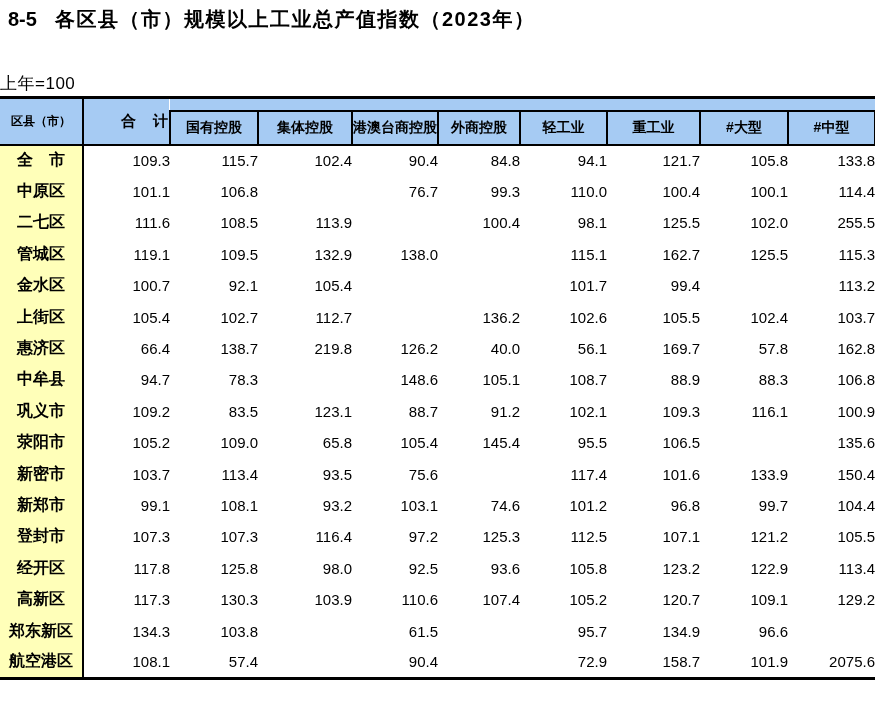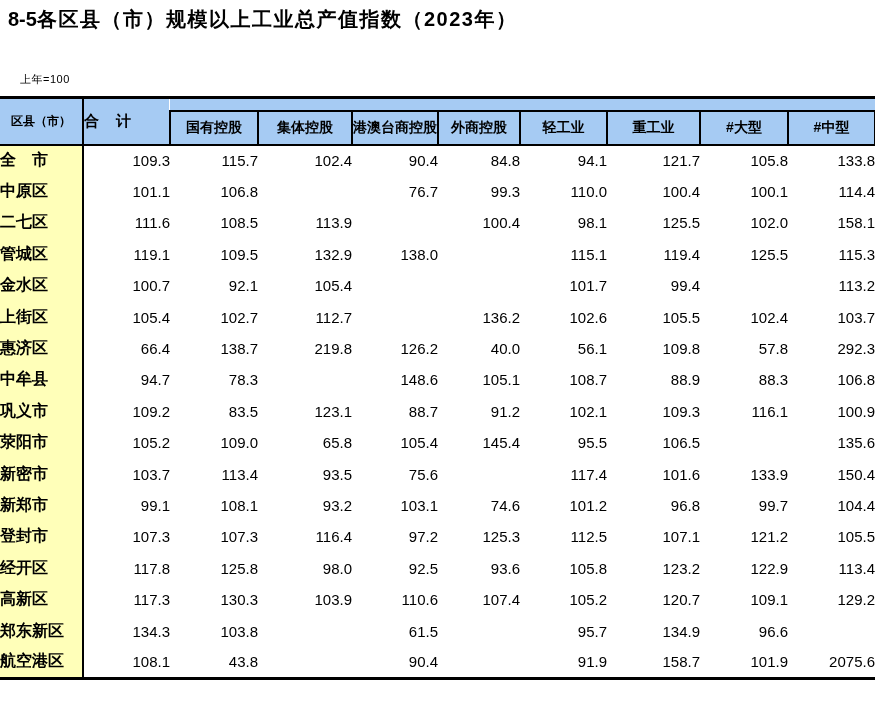--- a/index.html
+++ b/index.html
@@ -16,25 +16,25 @@
     background: #fff;
   }
   .title {
     position: absolute;
     left: 8px; top: 6px;
     font-size: 20px;
     font-weight: bold;
     letter-spacing: 1.5px;
     white-space: nowrap;
   }
-  .title .title-no { letter-spacing: 0; }
+  .title .title-no { margin-right: 18px; letter-spacing: 0; }
   .note {
     position: absolute;
-    left: 20px; top: 72px;
-    font-size: 11px;
+    left: 0; top: 72px;
+    font-size: 17px;
     letter-spacing: 0.5px;
   }
   table.stat {
     position: absolute;
     left: 0; top: 96px;
     width: 875px;
     border-collapse: collapse;
     table-layout: fixed;
     border-top: 3px solid #000;
     border-bottom: 3px solid #000;
@@ -48,21 +48,21 @@
   th.corner {
     border-right: 2px solid #000;
     border-bottom: 2px solid #000;
     font-size: 12px;
     text-align: center;
     vertical-align: middle;
   }
   th.total-head {
     border-bottom: 2px solid #000;
     font-size: 15px;
-    text-align: left;
+    text-align: right;
     vertical-align: middle;
     letter-spacing: 1px;
   }
   th.spacer { border: none; }
   th.subhead {
     border-top: 2px solid #000;
     border-left: 2px solid #000;
     border-bottom: 2px solid #000;
     font-size: 14px;
     font-weight: bold;
@@ -72,20 +72,21 @@
   }
   th.subhead:last-child { border-right: 2px solid #000; }
 
   
   tbody tr { height: 31.4px; }
   td.label {
     background: var(--label-bg, #FFFFB9);
     border-right: 2px solid #000;
     font-weight: bold;
     font-size: 16px;
+    text-align: center;
     vertical-align: middle;
     white-space: nowrap;
   }
   td.val {
     font-size: 15px;
     text-align: right;
     padding-right: 14px;
     vertical-align: middle;
     background: #fff;
     white-space: nowrap;
@@ -167,31 +168,31 @@
         <tr>
     <td class="label">二七区</td>
   <td class="val">111.6</td>
           <td class="val">108.5</td>
           <td class="val">113.9</td>
           <td class="val"></td>
           <td class="val">100.4</td>
           <td class="val">98.1</td>
           <td class="val">125.5</td>
           <td class="val">102.0</td>
-          <td class="val">158.1</td>
+          <td class="val">255.5</td>
         </tr>
         <tr>
     <td class="label">管城区</td>
   <td class="val">119.1</td>
           <td class="val">109.5</td>
           <td class="val">132.9</td>
           <td class="val">138.0</td>
           <td class="val"></td>
           <td class="val">115.1</td>
-          <td class="val">119.4</td>
+          <td class="val">162.7</td>
           <td class="val">125.5</td>
           <td class="val">115.3</td>
         </tr>
         <tr>
     <td class="label">金水区</td>
   <td class="val">100.7</td>
           <td class="val">92.1</td>
           <td class="val">105.4</td>
           <td class="val"></td>
           <td class="val"></td>
@@ -213,23 +214,23 @@
           <td class="val">103.7</td>
         </tr>
         <tr>
     <td class="label">惠济区</td>
   <td class="val">66.4</td>
           <td class="val">138.7</td>
           <td class="val">219.8</td>
           <td class="val">126.2</td>
           <td class="val">40.0</td>
           <td class="val">56.1</td>
-          <td class="val">109.8</td>
+          <td class="val">169.7</td>
           <td class="val">57.8</td>
-          <td class="val">292.3</td>
+          <td class="val">162.8</td>
         </tr>
         <tr>
     <td class="label">中牟县</td>
   <td class="val">94.7</td>
           <td class="val">78.3</td>
           <td class="val"></td>
           <td class="val">148.6</td>
           <td class="val">105.1</td>
           <td class="val">108.7</td>
           <td class="val">88.9</td>
@@ -328,25 +329,25 @@
           <td class="val">61.5</td>
           <td class="val"></td>
           <td class="val">95.7</td>
           <td class="val">134.9</td>
           <td class="val">96.6</td>
           <td class="val"></td>
         </tr>
         <tr>
     <td class="label">航空港区</td>
   <td class="val">108.1</td>
-          <td class="val">43.8</td>
+          <td class="val">57.4</td>
           <td class="val"></td>
           <td class="val">90.4</td>
           <td class="val"></td>
-          <td class="val">91.9</td>
+          <td class="val">72.9</td>
           <td class="val">158.7</td>
           <td class="val">101.9</td>
           <td class="val">2075.6</td>
         </tr>
       </tbody>
   </table>
 
 </div>
 
 </body></html>

